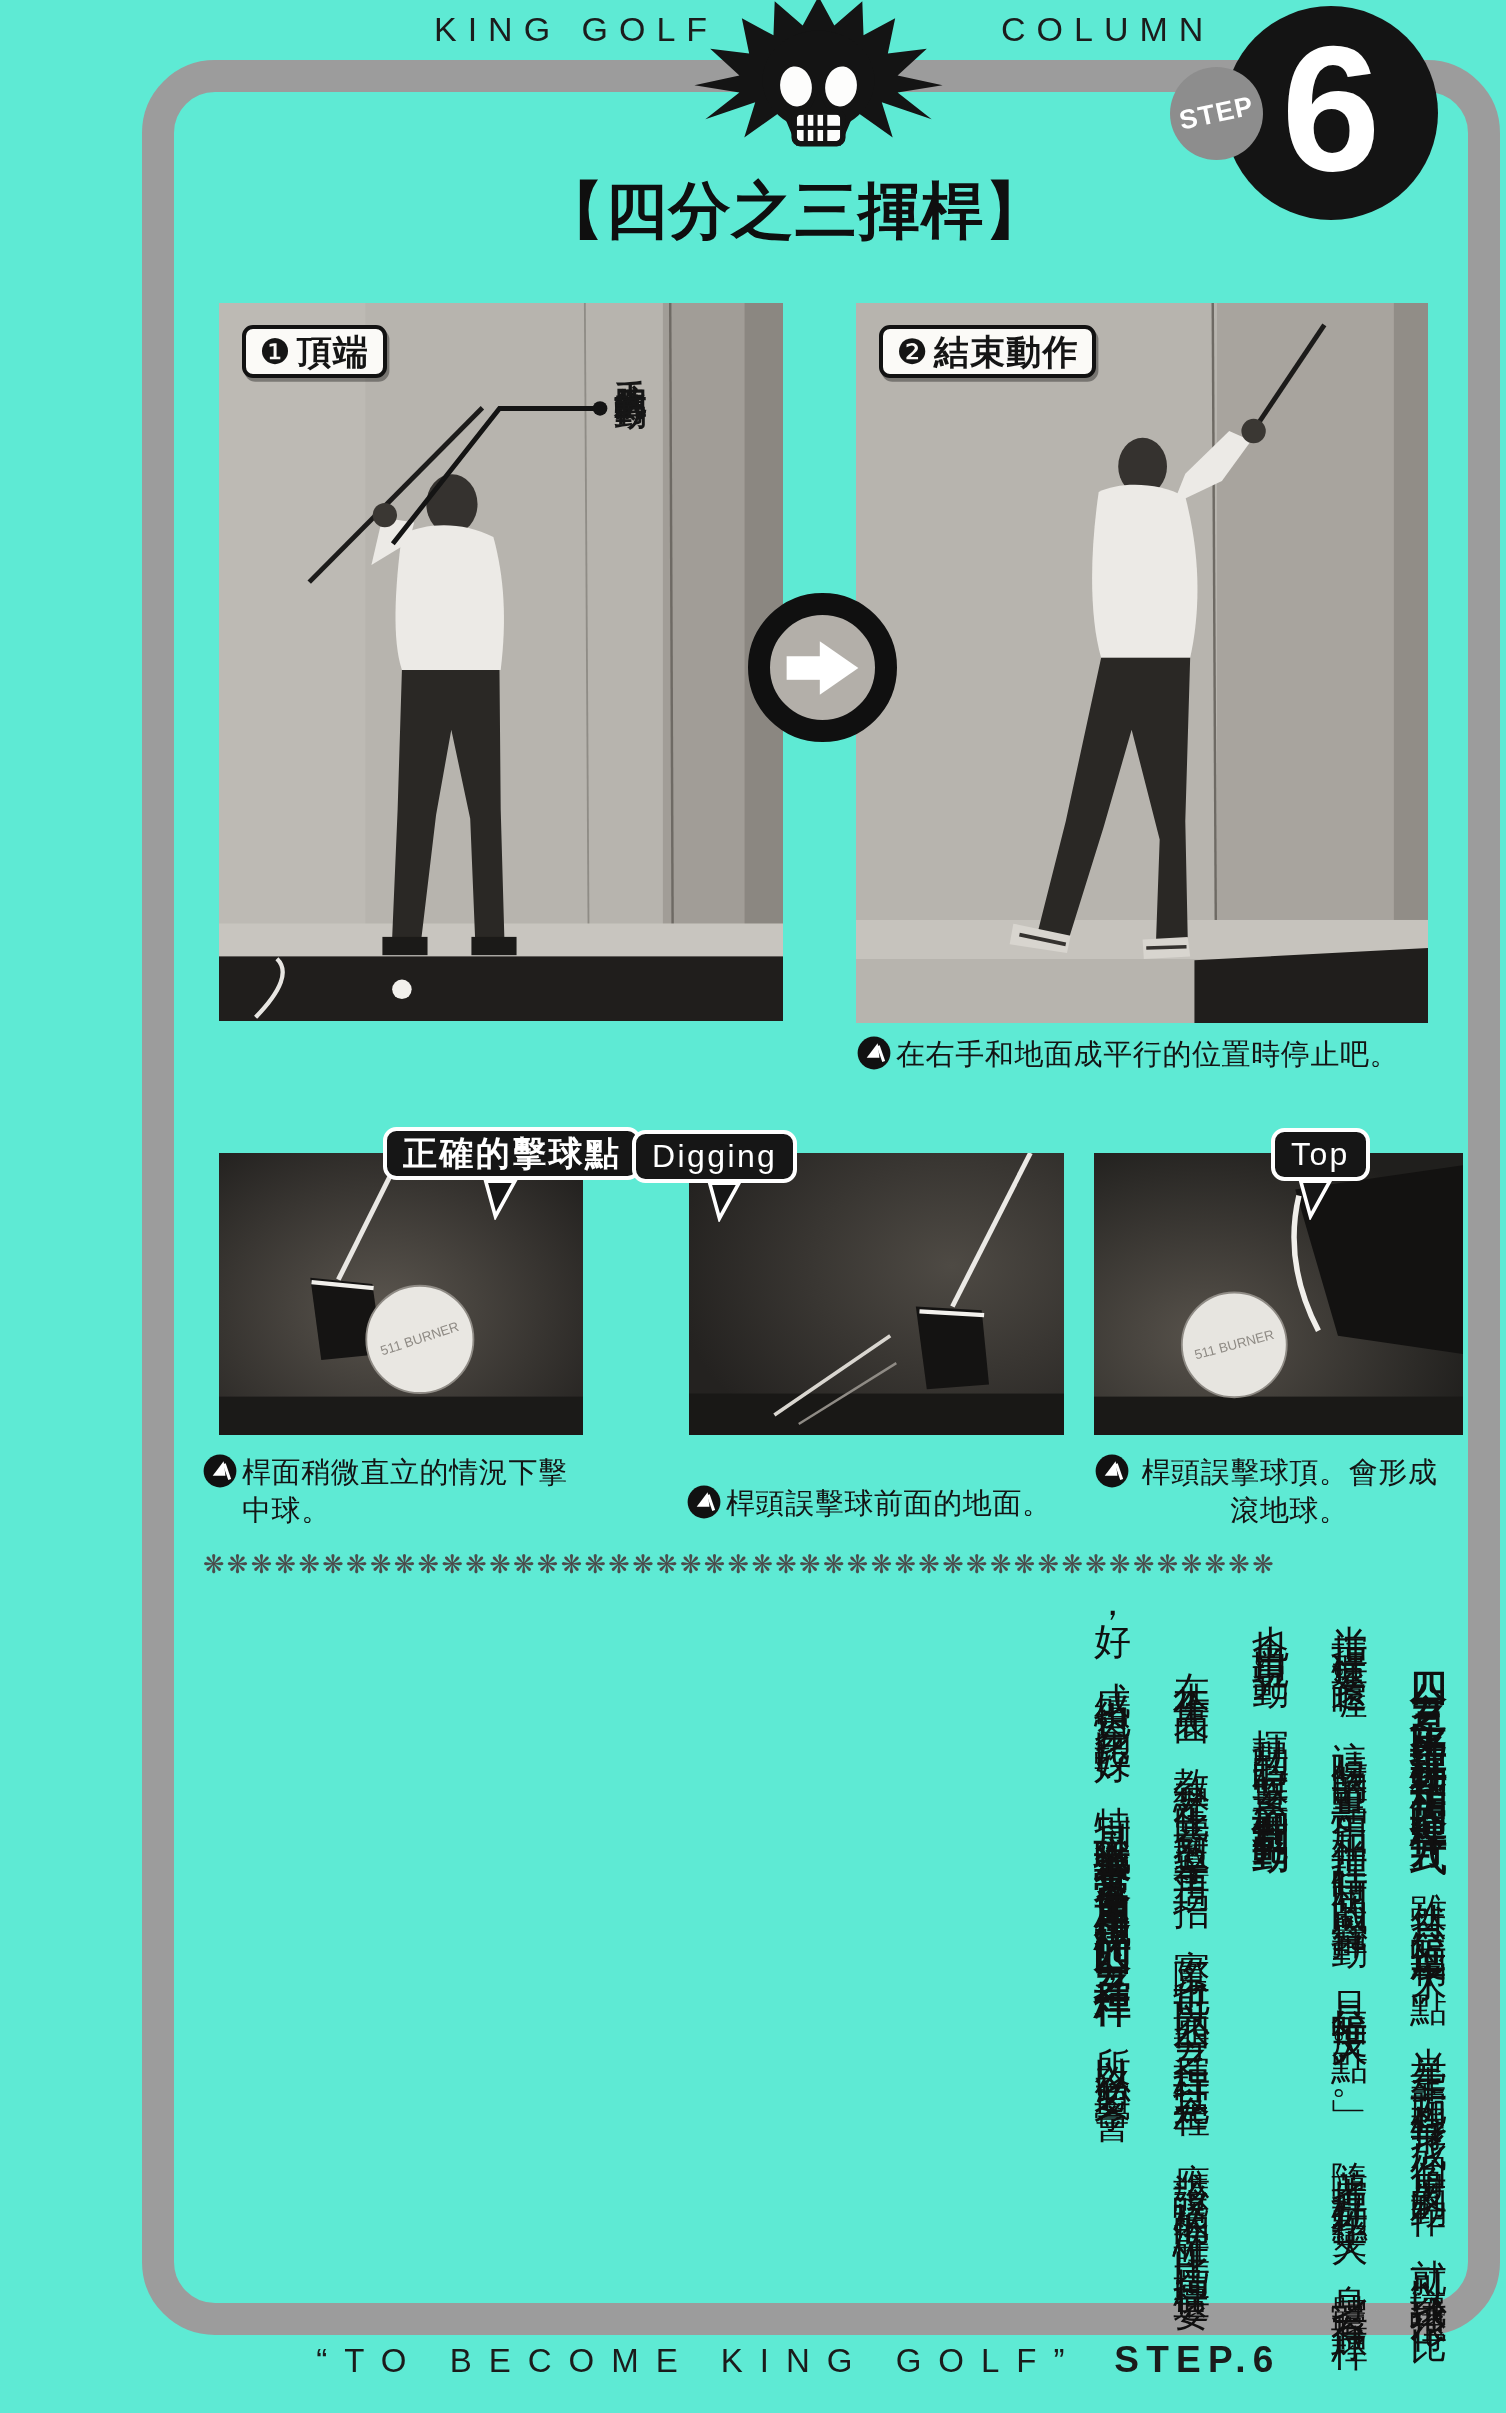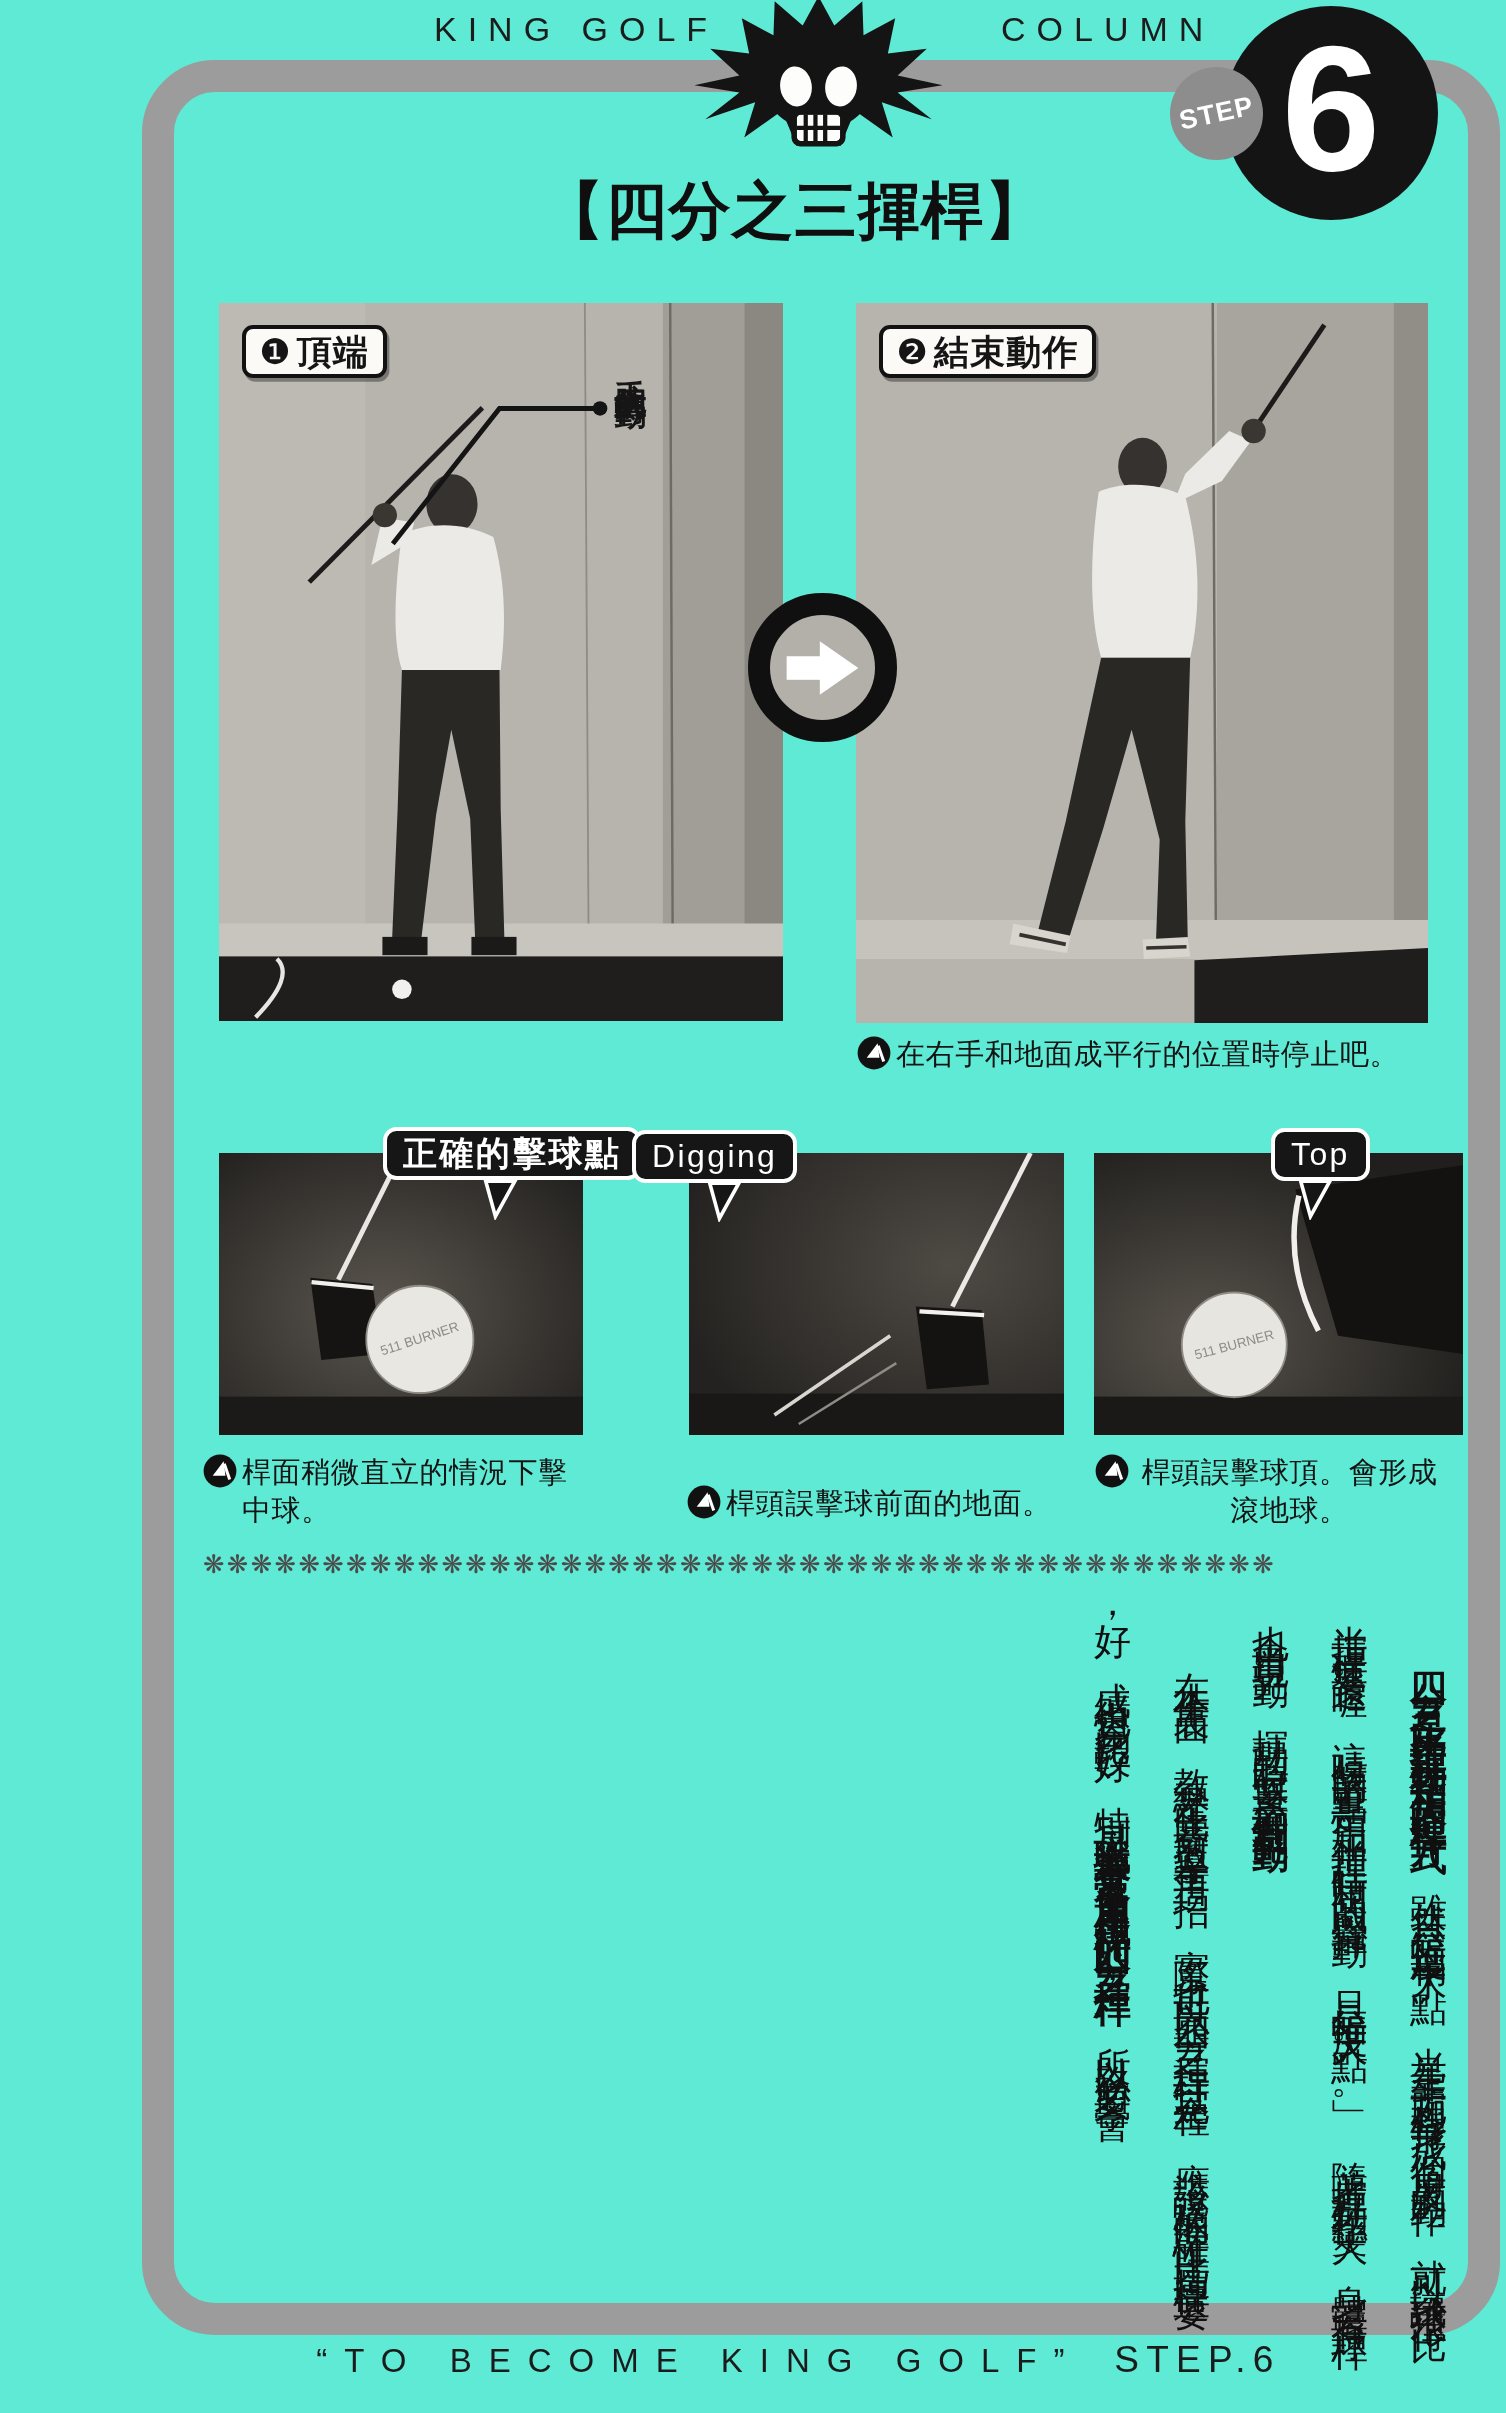--- a/index.html
+++ b/index.html
@@ -71,21 +71,21 @@
   
   #article{position:absolute;left:203px;top:1596px;width:1265px;height:719px;z-index:3;
            writing-mode:vertical-rl;text-orientation:upright;
            font-size:37px;line-height:79px;letter-spacing:9.7px;color:#101010;}
   #article p{margin:0;padding:0;text-indent:47px;}
   #article b{font-weight:bold;}
   
   #footer{position:absolute;left:0;top:2339px;width:1506px;text-align:center;padding-left:91px;
           box-sizing:border-box;white-space:nowrap;z-index:2;color:#1b1b1b;}
   #footer .quote{font-size:33px;letter-spacing:17px;font-weight:400;}
-  #footer .step6{font-size:37px;font-weight:normal;letter-spacing:7.3px;margin-left:30px;}
+  #footer .step6{font-size:37px;font-weight:bold;letter-spacing:7.3px;margin-left:30px;}
 </style>
 </head>
 <body>
 
 <div id="page">
 
   <div id="brand-left" class="brand">KING GOLF</div>
   <div id="brand-right" class="brand">COLUMN</div>
 
   <svg id="skull" viewBox="0 0 452 248">

